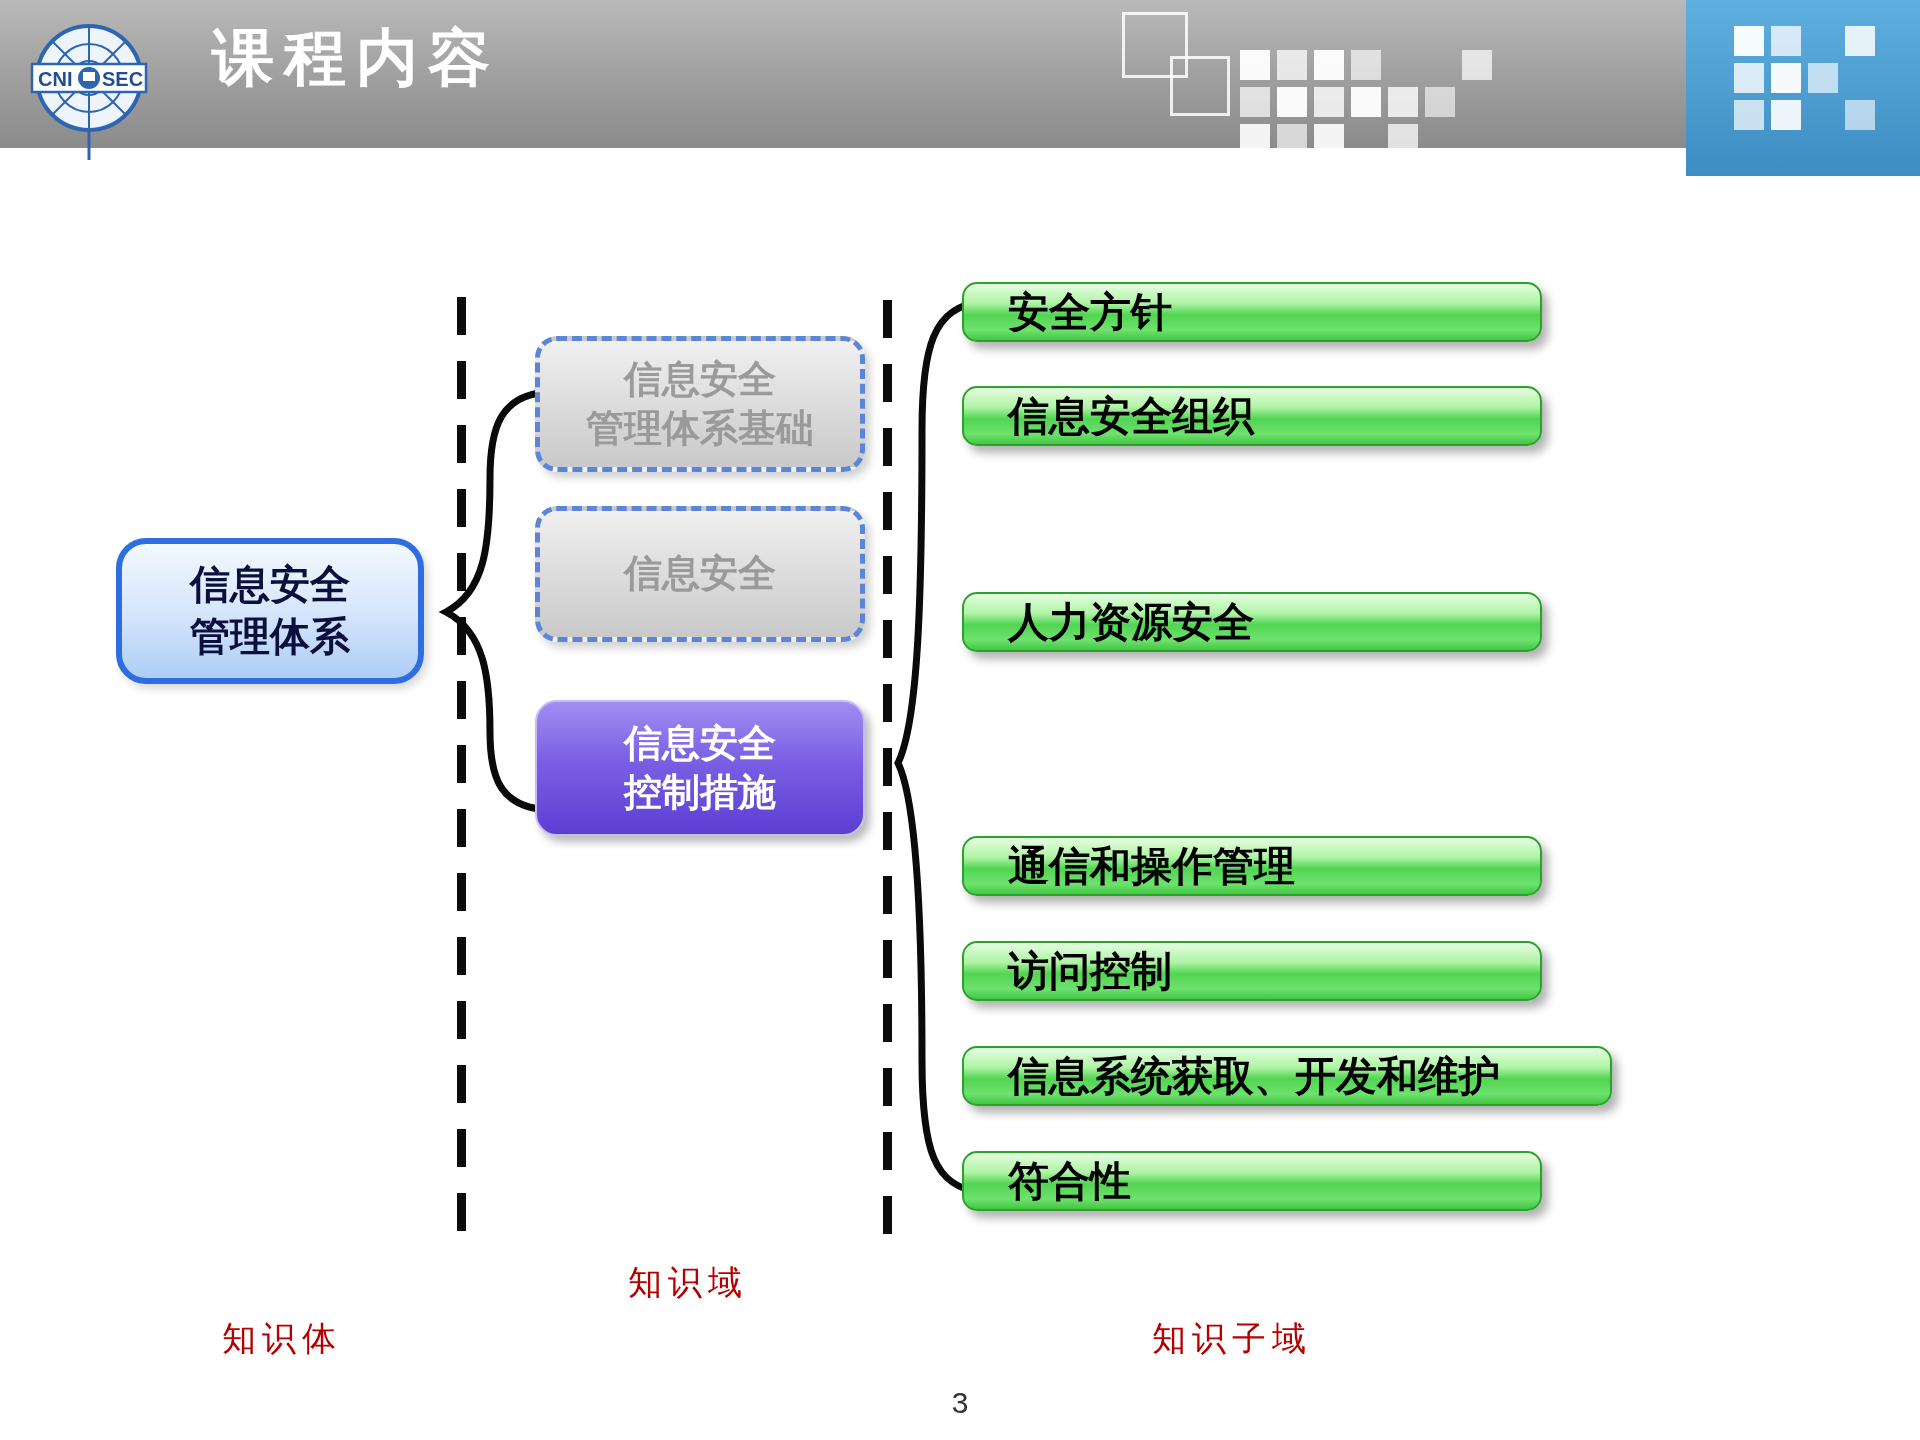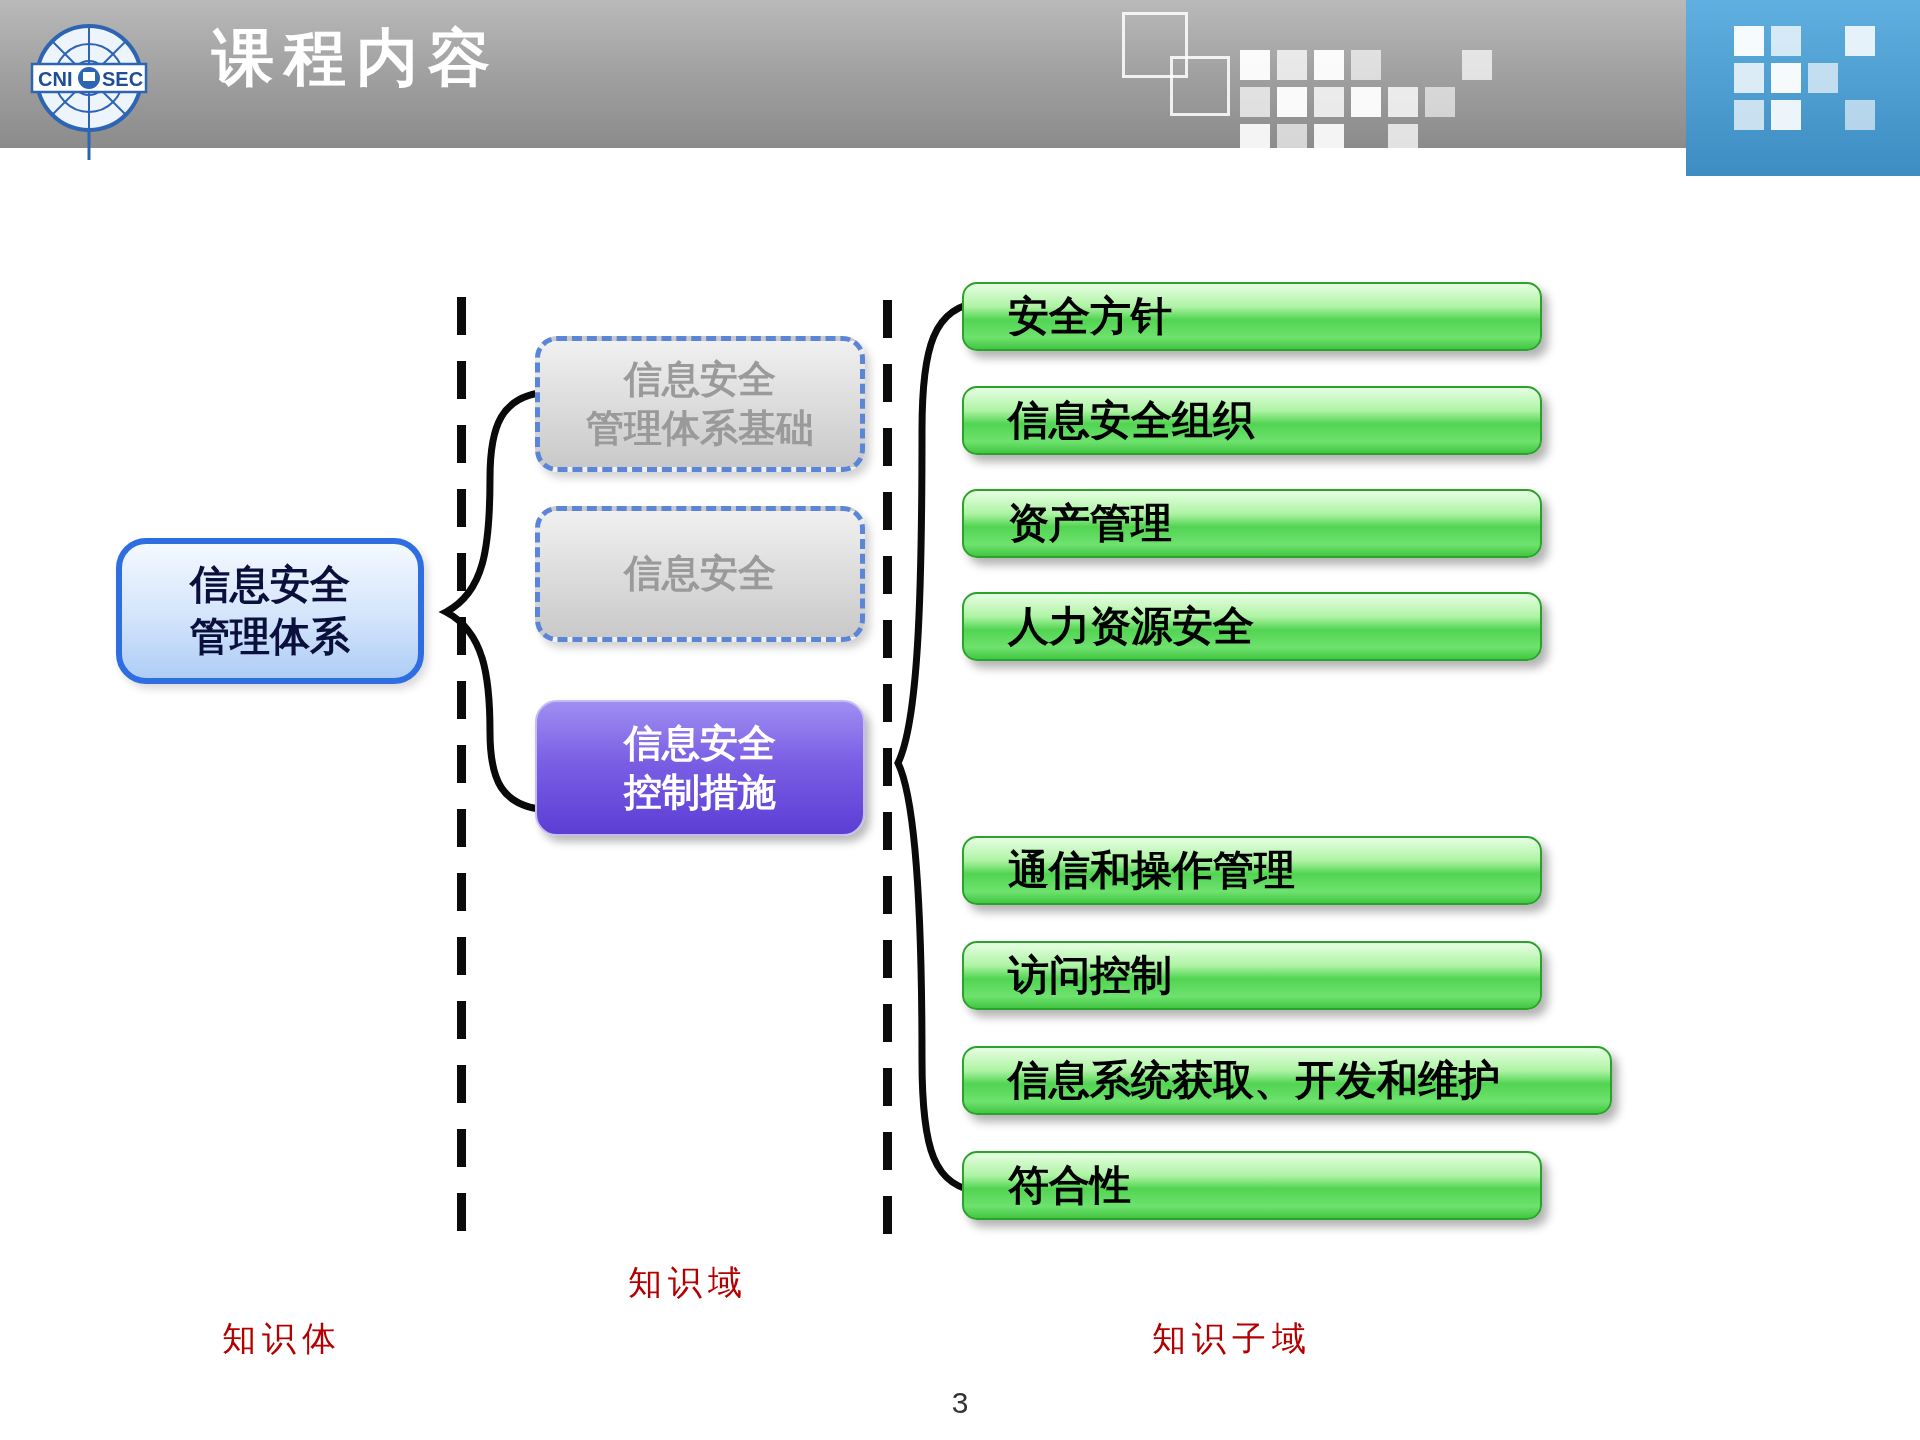--- a/index.html
+++ b/index.html
@@ -26,21 +26,21 @@
            border:6px solid #2e6ee0;background:linear-gradient(180deg,#f3f9ff 0%,#d3e4fb 55%,#aecdf6 100%);
            display:flex;flex-direction:column;justify-content:center;align-items:center;text-align:center;
            font-weight:bold;font-size:40px;line-height:1.3;color:#0a0f3c;box-shadow:4px 5px 8px rgba(0,0,0,.15)}
   .domainBox{position:absolute;left:535px;width:330px;height:136px;border-radius:22px;
              display:flex;flex-direction:column;justify-content:center;align-items:center;text-align:center;
              font-weight:bold;font-size:38px;line-height:1.3}
   .dashedBox{border:5px dashed #5b86d8;background:linear-gradient(180deg,#f0f0f0 0%,#c9c9c9 100%);
              color:#9a9a9a;box-shadow:5px 6px 9px rgba(0,0,0,.18)}
   #purpleBox{background:linear-gradient(180deg,#a08ef2 0%,#7a5fe4 45%,#5c3ed4 100%);color:#fff;
              border:2px solid #c6bcf5;box-shadow:5px 6px 9px rgba(0,0,0,.28)}
-  .gbox{position:absolute;left:962px;width:580px;height:69px;border-radius:15px;border:2px solid #2ba22b;
+  .gbox{position:absolute;left:962px;width:580px;height:60px;border-radius:15px;border:2px solid #2ba22b;
         background:linear-gradient(180deg,#e6fee2 0%,#aef3a4 35%,#52d452 55%,#6ee26e 82%,#43c643 100%);
         box-shadow:6px 7px 10px rgba(0,0,0,.3);display:flex;align-items:center;padding-left:44px;
         font-size:41px;font-weight:bold;color:#000}
   svg.overlay{position:absolute;left:0;top:0;pointer-events:none}
 
   
   .legend{position:absolute;font-size:34px;color:#b40000;letter-spacing:6px}
   #pageNum{position:absolute;left:0;right:0;top:1386px;text-align:center;font-size:30px;color:#333}
 </style>
 </head>
@@ -127,23 +127,20 @@
     <span>信息安全</span>
     <span>控制措施</span>
   </div>
 
   <div class="gbox serif" style="top:282px">
       <span>安全方针</span>
     </div>
   <div class="gbox serif" style="top:386px">
       <span>信息安全组织</span>
     </div>
-  <div class="gbox serif" style="top:489px">
-      <span>资产管理</span>
-    </div>
   <div class="gbox serif" style="top:592px">
       <span>人力资源安全</span>
     </div>
   <div class="gbox serif" style="top:836px">
       <span>通信和操作管理</span>
     </div>
   <div class="gbox serif" style="top:941px">
       <span>访问控制</span>
     </div>
   <div class="gbox serif" style="top:1046px;width:650px">

